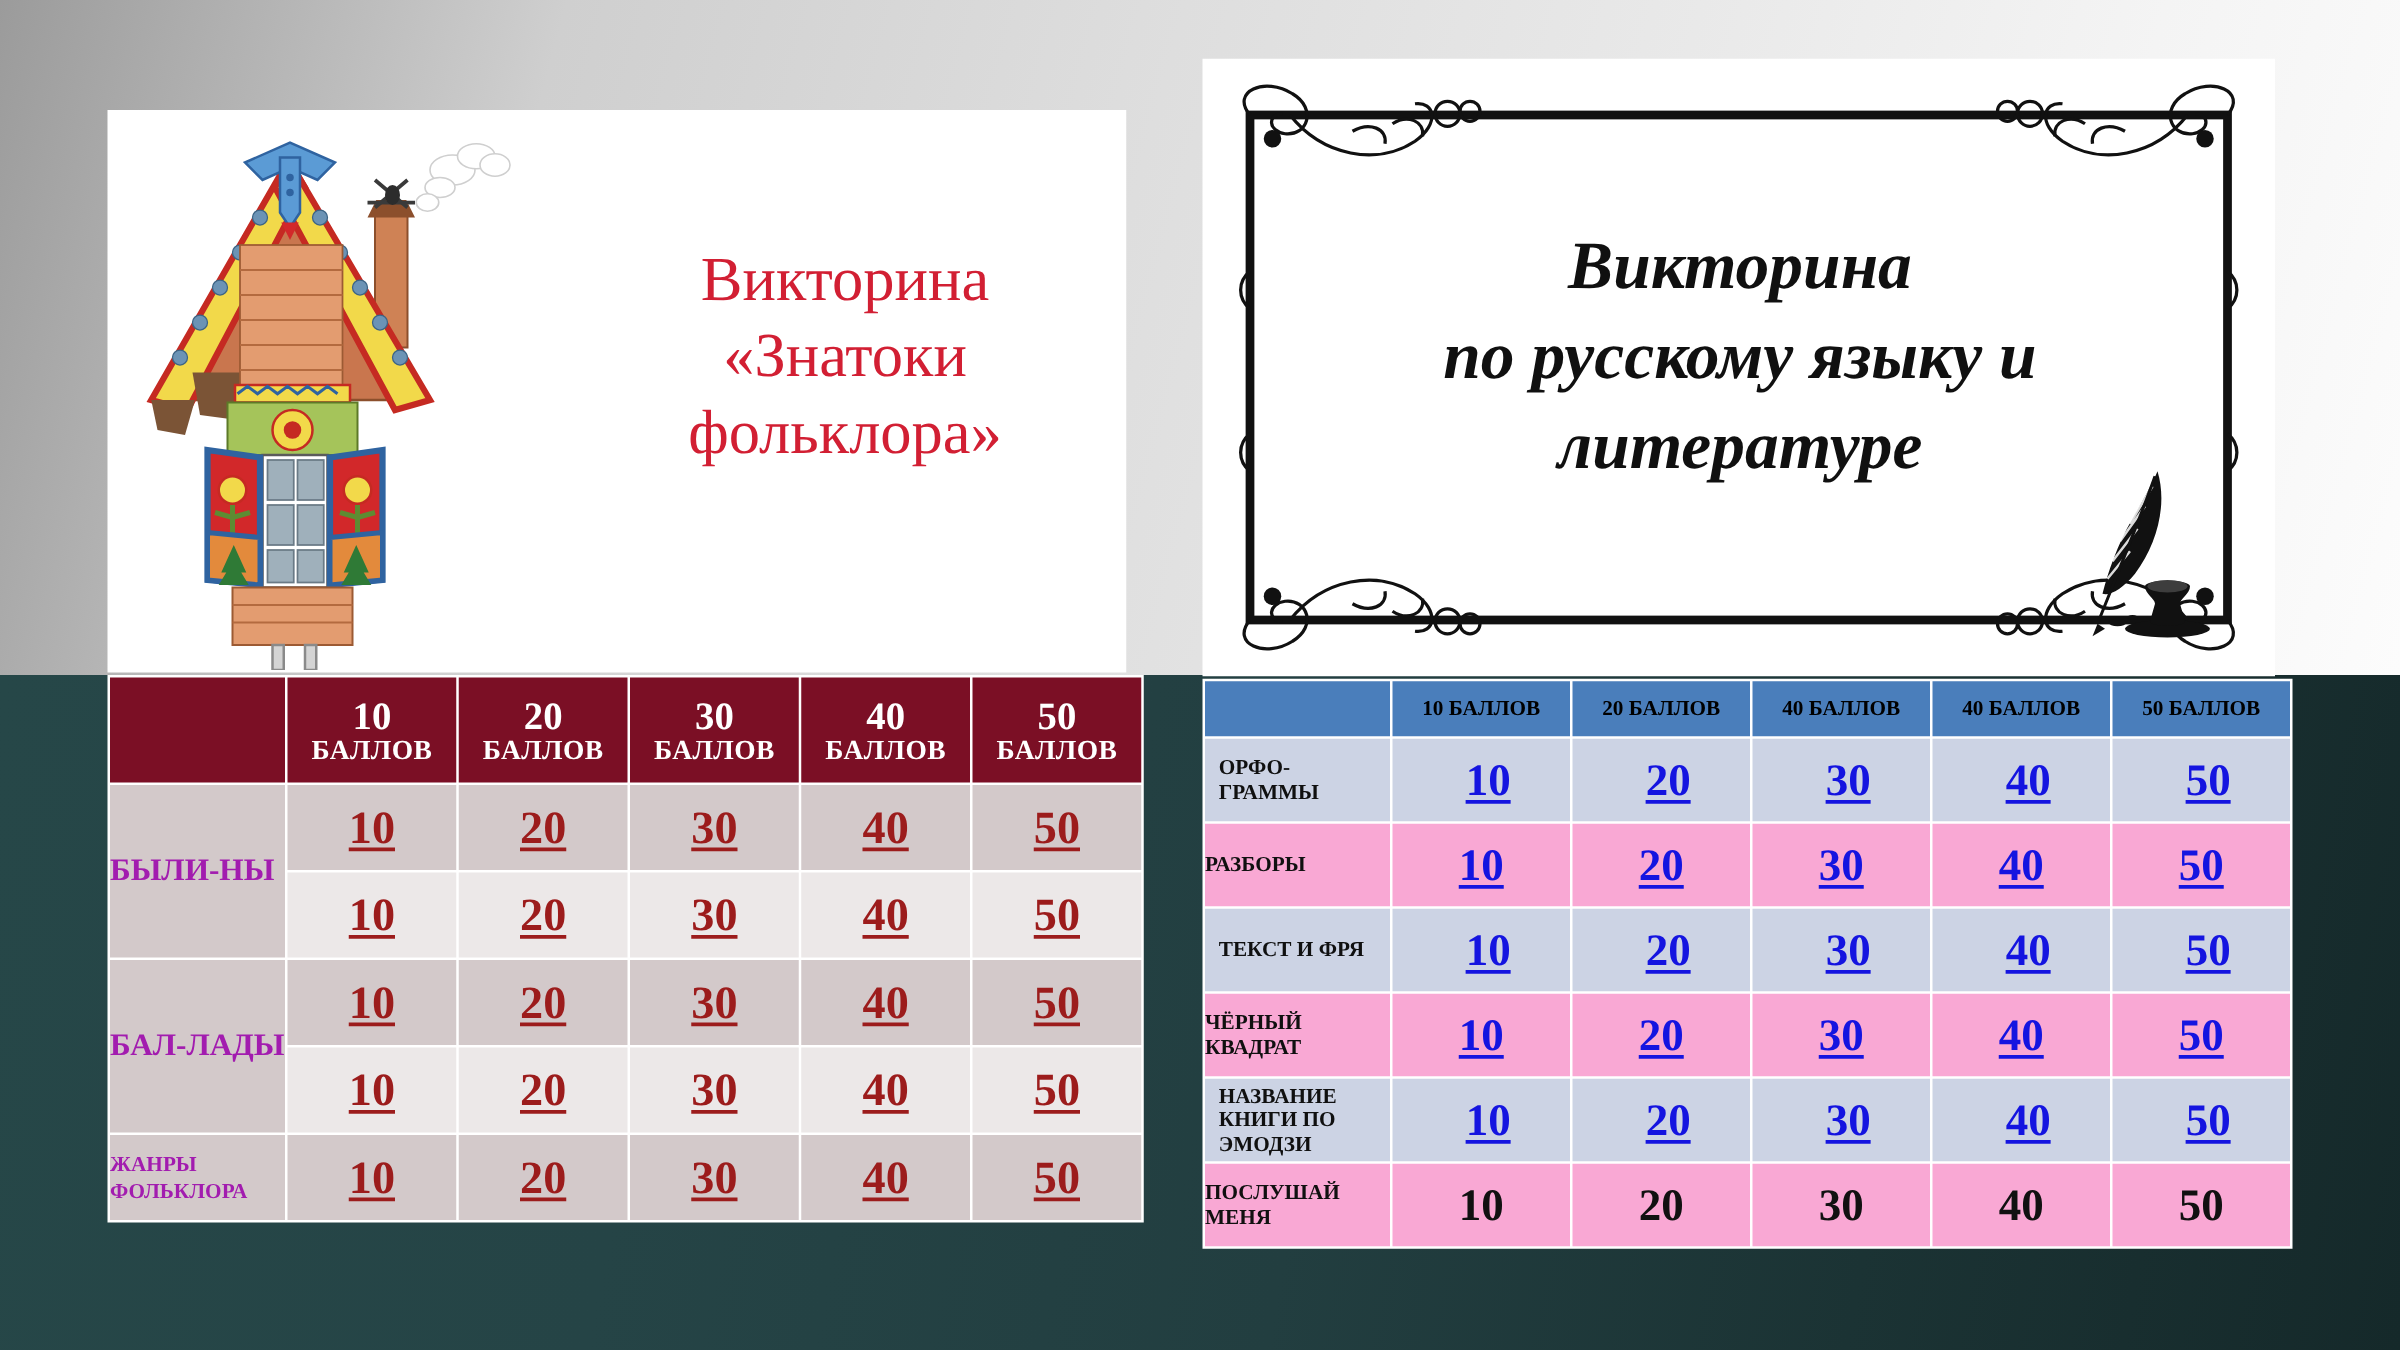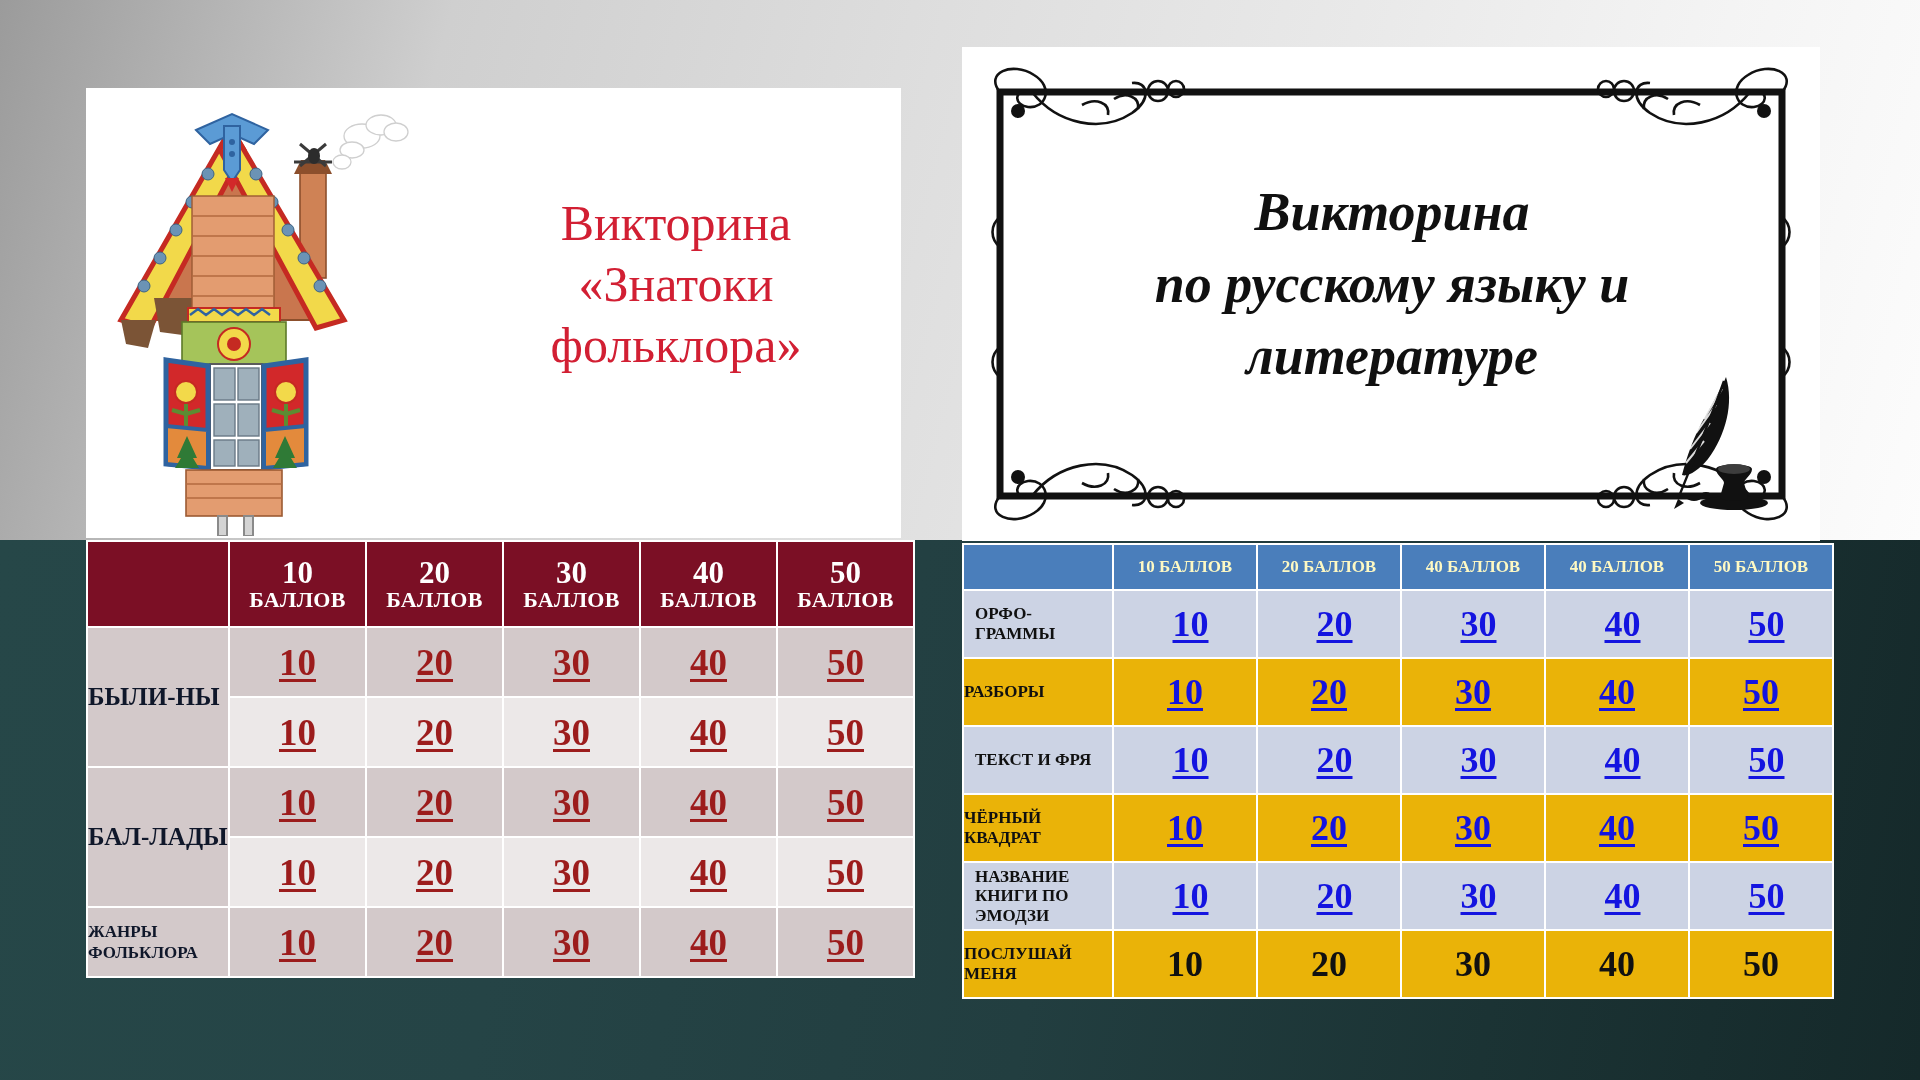--- a/index.html
+++ b/index.html
@@ -45,21 +45,21 @@
   .left-table td,.left-table th{padding:0;}
   .left-table thead th{
     background:#7b0f25;color:#ffffff;font-weight:bold;
     font-size:31px;line-height:1.02;text-align:center;
     height:84px;vertical-align:middle;
     font-family:"Liberation Serif",serif;
   }
   .left-table thead th .pts{display:block;font-size:22px;letter-spacing:.3px;}
   .left-table thead th.corner{background:#7b0f25;}
   .lt-label{
-    color:#0f172a;font-weight:bold;font-size:25px;line-height:1.25;
+    color:#a21caf;font-weight:bold;font-size:25px;line-height:1.25;
     text-align:left;padding-left:10px;vertical-align:middle;
     font-family:"Liberation Serif",serif;
   }
   .lt-label.small{font-size:17px;}
   .lt-num{
     text-align:center;vertical-align:middle;
     font-size:37px;font-weight:bold;height:68px;
     font-family:"Liberation Serif",serif;
   }
   .lt-num span{color:#9c1c1c;text-decoration:underline;text-underline-offset:4px;}
@@ -81,37 +81,37 @@
   .quill{position:absolute;right:46px;bottom:30px;width:110px;height:140px;}
 
   
   .right-table{
     position:absolute;left:962px;top:543px;
     border-collapse:separate;border-spacing:2px;
     background:#ffffff;width:858px;table-layout:fixed;
   }
   .right-table th,.right-table td{padding:0;}
   .right-table thead th{
-    background:#4a7ebb;color:#fef9c3;font-weight:bold;font-size:17px;
+    background:#4a7ebb;color:#000000;font-weight:bold;font-size:17px;
     height:44px;text-align:center;vertical-align:middle;
     font-family:"Liberation Serif",serif;
   }
   .rt-label{
     color:#101010;font-weight:bold;font-size:17px;line-height:1.15;
     text-align:left;padding-left:8px;vertical-align:middle;
     font-family:"Liberation Serif",serif;
   }
   .rt-num{
     text-align:center;vertical-align:middle;height:66px;
     font-size:36px;font-weight:bold;font-family:"Liberation Serif",serif;
   }
   .rt-num span.link{color:#1414e0;text-decoration:underline;text-underline-offset:4px;}
   .rt-num span.plain{color:#111111;text-decoration:none;}
   .rrowA td{background:#ccd3e4;padding-left:11px;}
-  .rrowB td{background:#eab308;}
+  .rrowB td{background:#f9a8d4;}
 </style>
 </head>
 <body>
 
 <div id="stage">
 
   <div class="bg-top"></div>
   <div class="bg-bottom"></div>
 
   <div class="left-card">

